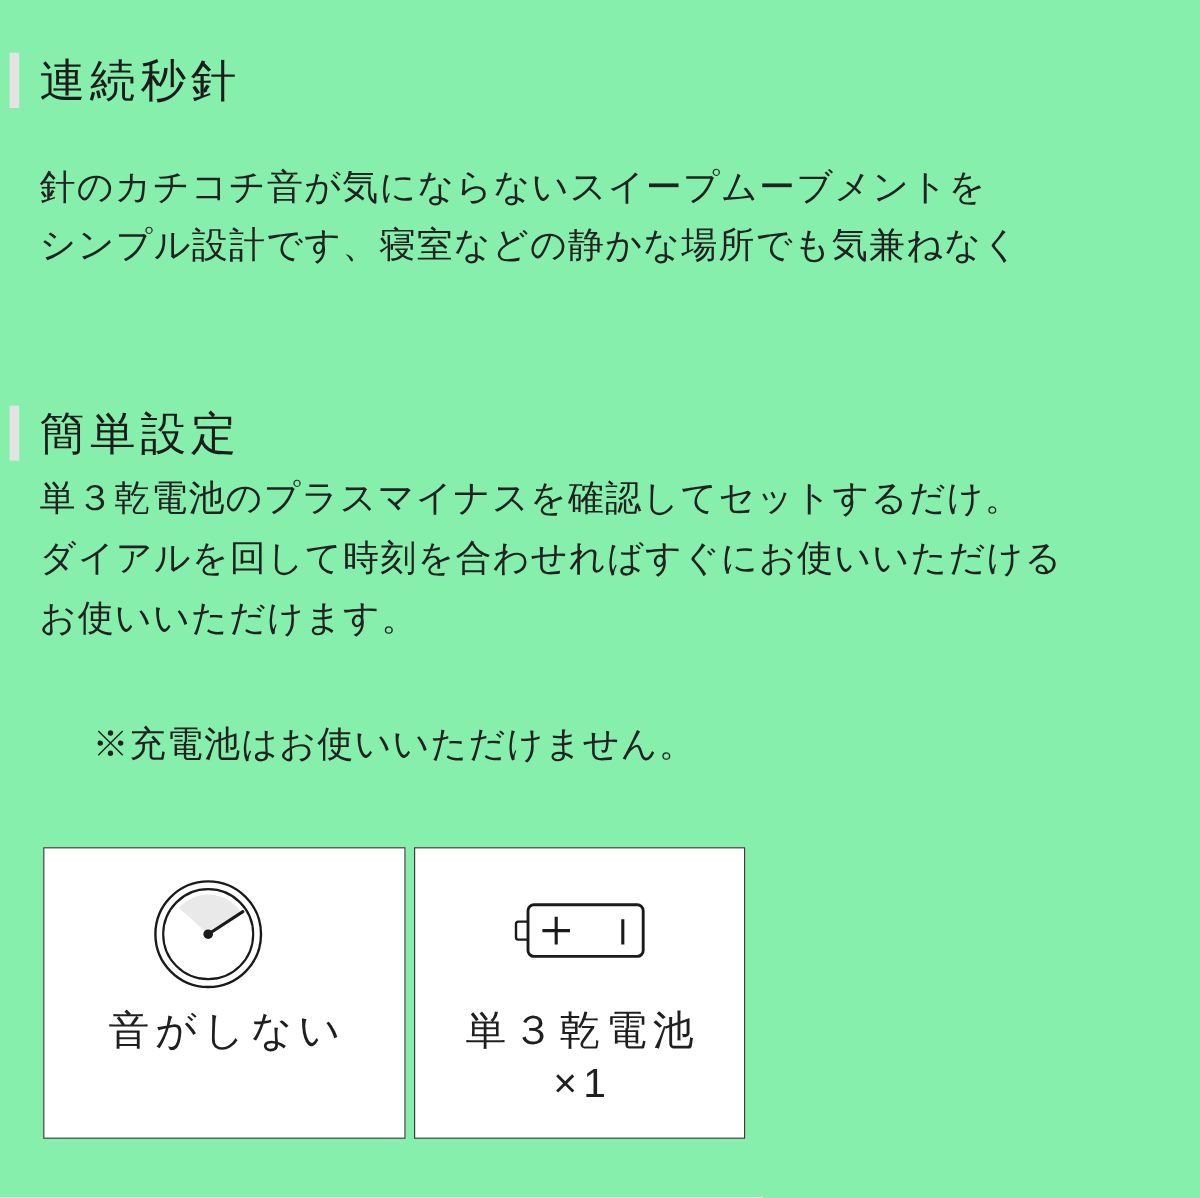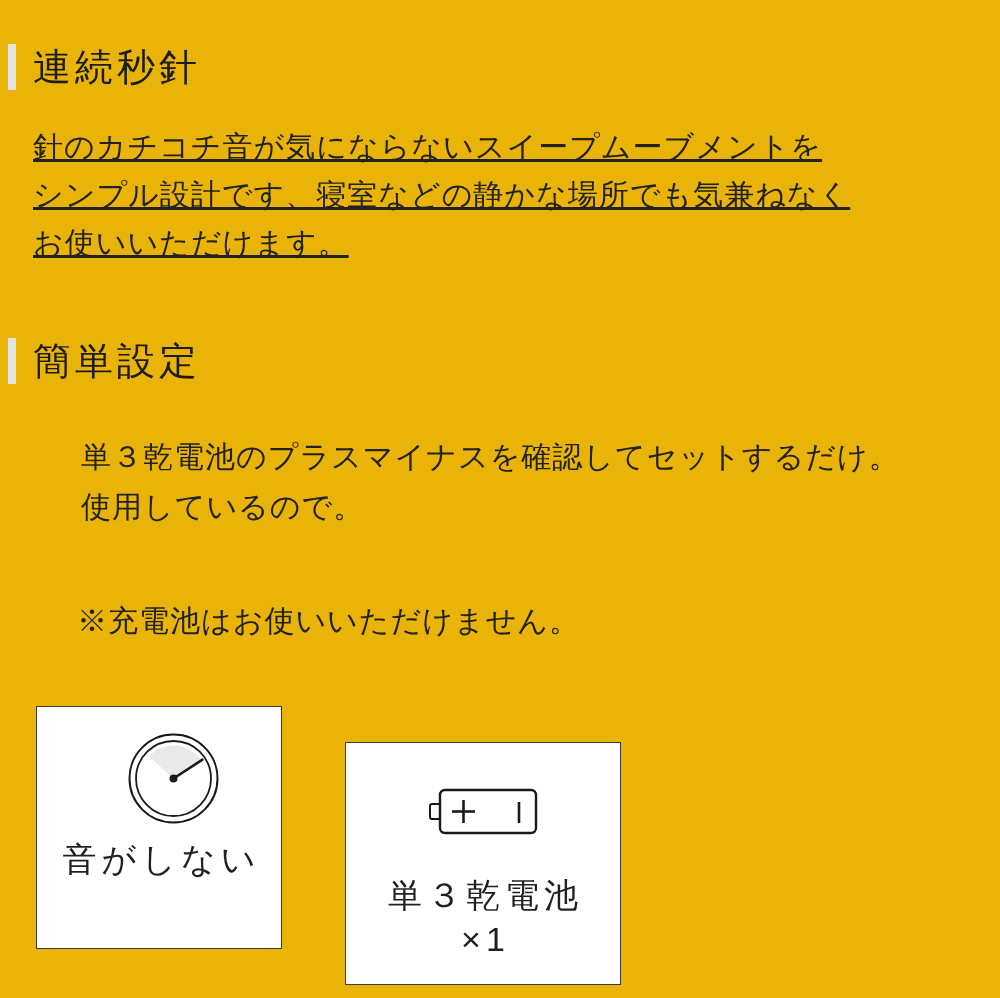--- a/index.html
+++ b/index.html
@@ -1,20 +1,20 @@
 <!DOCTYPE html>
 <html><head>
 <meta charset="utf-8">
 <style>
   html, body { margin: 0; padding: 0; background: #ffffff; }
   #page {
     position: relative;
     width: 1000px;
     height: 998px;
-    background: #eab308;
+    background: #86efac;
     overflow: hidden;
     font-family: "Liberation Sans", sans-serif;
     color: #1f1f1f;
   }
   .heading-row {
     position: absolute;
     left: 8px;
     display: flex;
     align-items: center;
     height: 46px;
@@ -34,45 +34,45 @@
     white-space: nowrap;
   }
   .para {
     position: absolute;
     left: 33px;
     font-size: 30px;
     letter-spacing: 1px;
     white-space: nowrap;
     color: #222222;
   }
-  #para1 { top: 123px; text-decoration: underline; }
+  #para1 { top: 133px; }
   #para1 .para-line { line-height: 48px; }
-  #para2 { top: 432px; margin-left: 48px; }
+  #para2 { top: 391px; }
   #para2 .para-line { line-height: 50px; }
   .note {
     position: absolute;
     left: 33px;
     top: 597px;
     font-size: 30px;
     letter-spacing: 1px;
     line-height: 48px;
     white-space: nowrap;
     color: #222222;
     margin-left: 44px;
   }
   .feature-box {
     position: absolute;
     top: 706px;
     height: 243px;
     border: 1px solid #3c3c3c;
     background: #ffffff;
     box-sizing: border-box;
   }
-  #feature1 { left: 36px;  width: 246px; }
-  #feature2 { left: 345px; width: 276px; margin-top: 36px; }
+  #feature1 { left: 36px;  width: 302px; }
+  #feature2 { left: 345px; width: 276px; }
   .feature-icon-svg {
     position: absolute;
     left: 0;
     display: block;
   }
   #clock-svg   { top: 16px; }
   #battery-svg { top: 40px; }
   .feature-label {
     position: absolute;
     left: 0;
@@ -93,31 +93,31 @@
 <div id="page">
 
   <div class="heading-row" id="heading1" style="top:44px;">
     <div class="heading-bar"></div>
     <div class="heading-text">連続秒針</div>
   </div>
 
   <div class="para" id="para1">
     <div class="para-line">針のカチコチ音が気にならないスイープムーブメントを</div>
     <div class="para-line">シンプル設計です、寝室などの静かな場所でも気兼ねなく</div>
-    <div class="para-line">お使いいただけます。</div>
   </div>
 
   <div class="heading-row" id="heading2" style="top:338px;">
     <div class="heading-bar"></div>
     <div class="heading-text">簡単設定</div>
   </div>
 
   <div class="para" id="para2">
     <div class="para-line">単３乾電池のプラスマイナスを確認してセットするだけ。</div>
-    <div class="para-line">使用しているので。</div>
+    <div class="para-line">ダイアルを回して時刻を合わせればすぐにお使いいただける</div>
+    <div class="para-line">お使いいただけます。</div>
   </div>
 
   <div class="note">※充電池はお使いいただけません。</div>
 
   <div class="feature-box" id="feature1">
     <svg id="clock-svg" class="feature-icon-svg" width="274" height="112" viewBox="0 0 274 112">
       <circle cx="136.5" cy="55.5" r="44" fill="none" stroke="#1a1a1a" stroke-width="2"></circle>
       <circle cx="136.5" cy="55.5" r="37.5" fill="none" stroke="#1a1a1a" stroke-width="1.8"></circle>
       <path d="M136.5,55.5 L111.98,33.42 A33,33 0 0 1 164.18,37.53 Z" fill="#e9e9e9"></path>
       <line x1="136.5" y1="55.5" x2="165.4" y2="36.7" stroke="#1a1a1a" stroke-width="2.6" stroke-linecap="round"></line>

